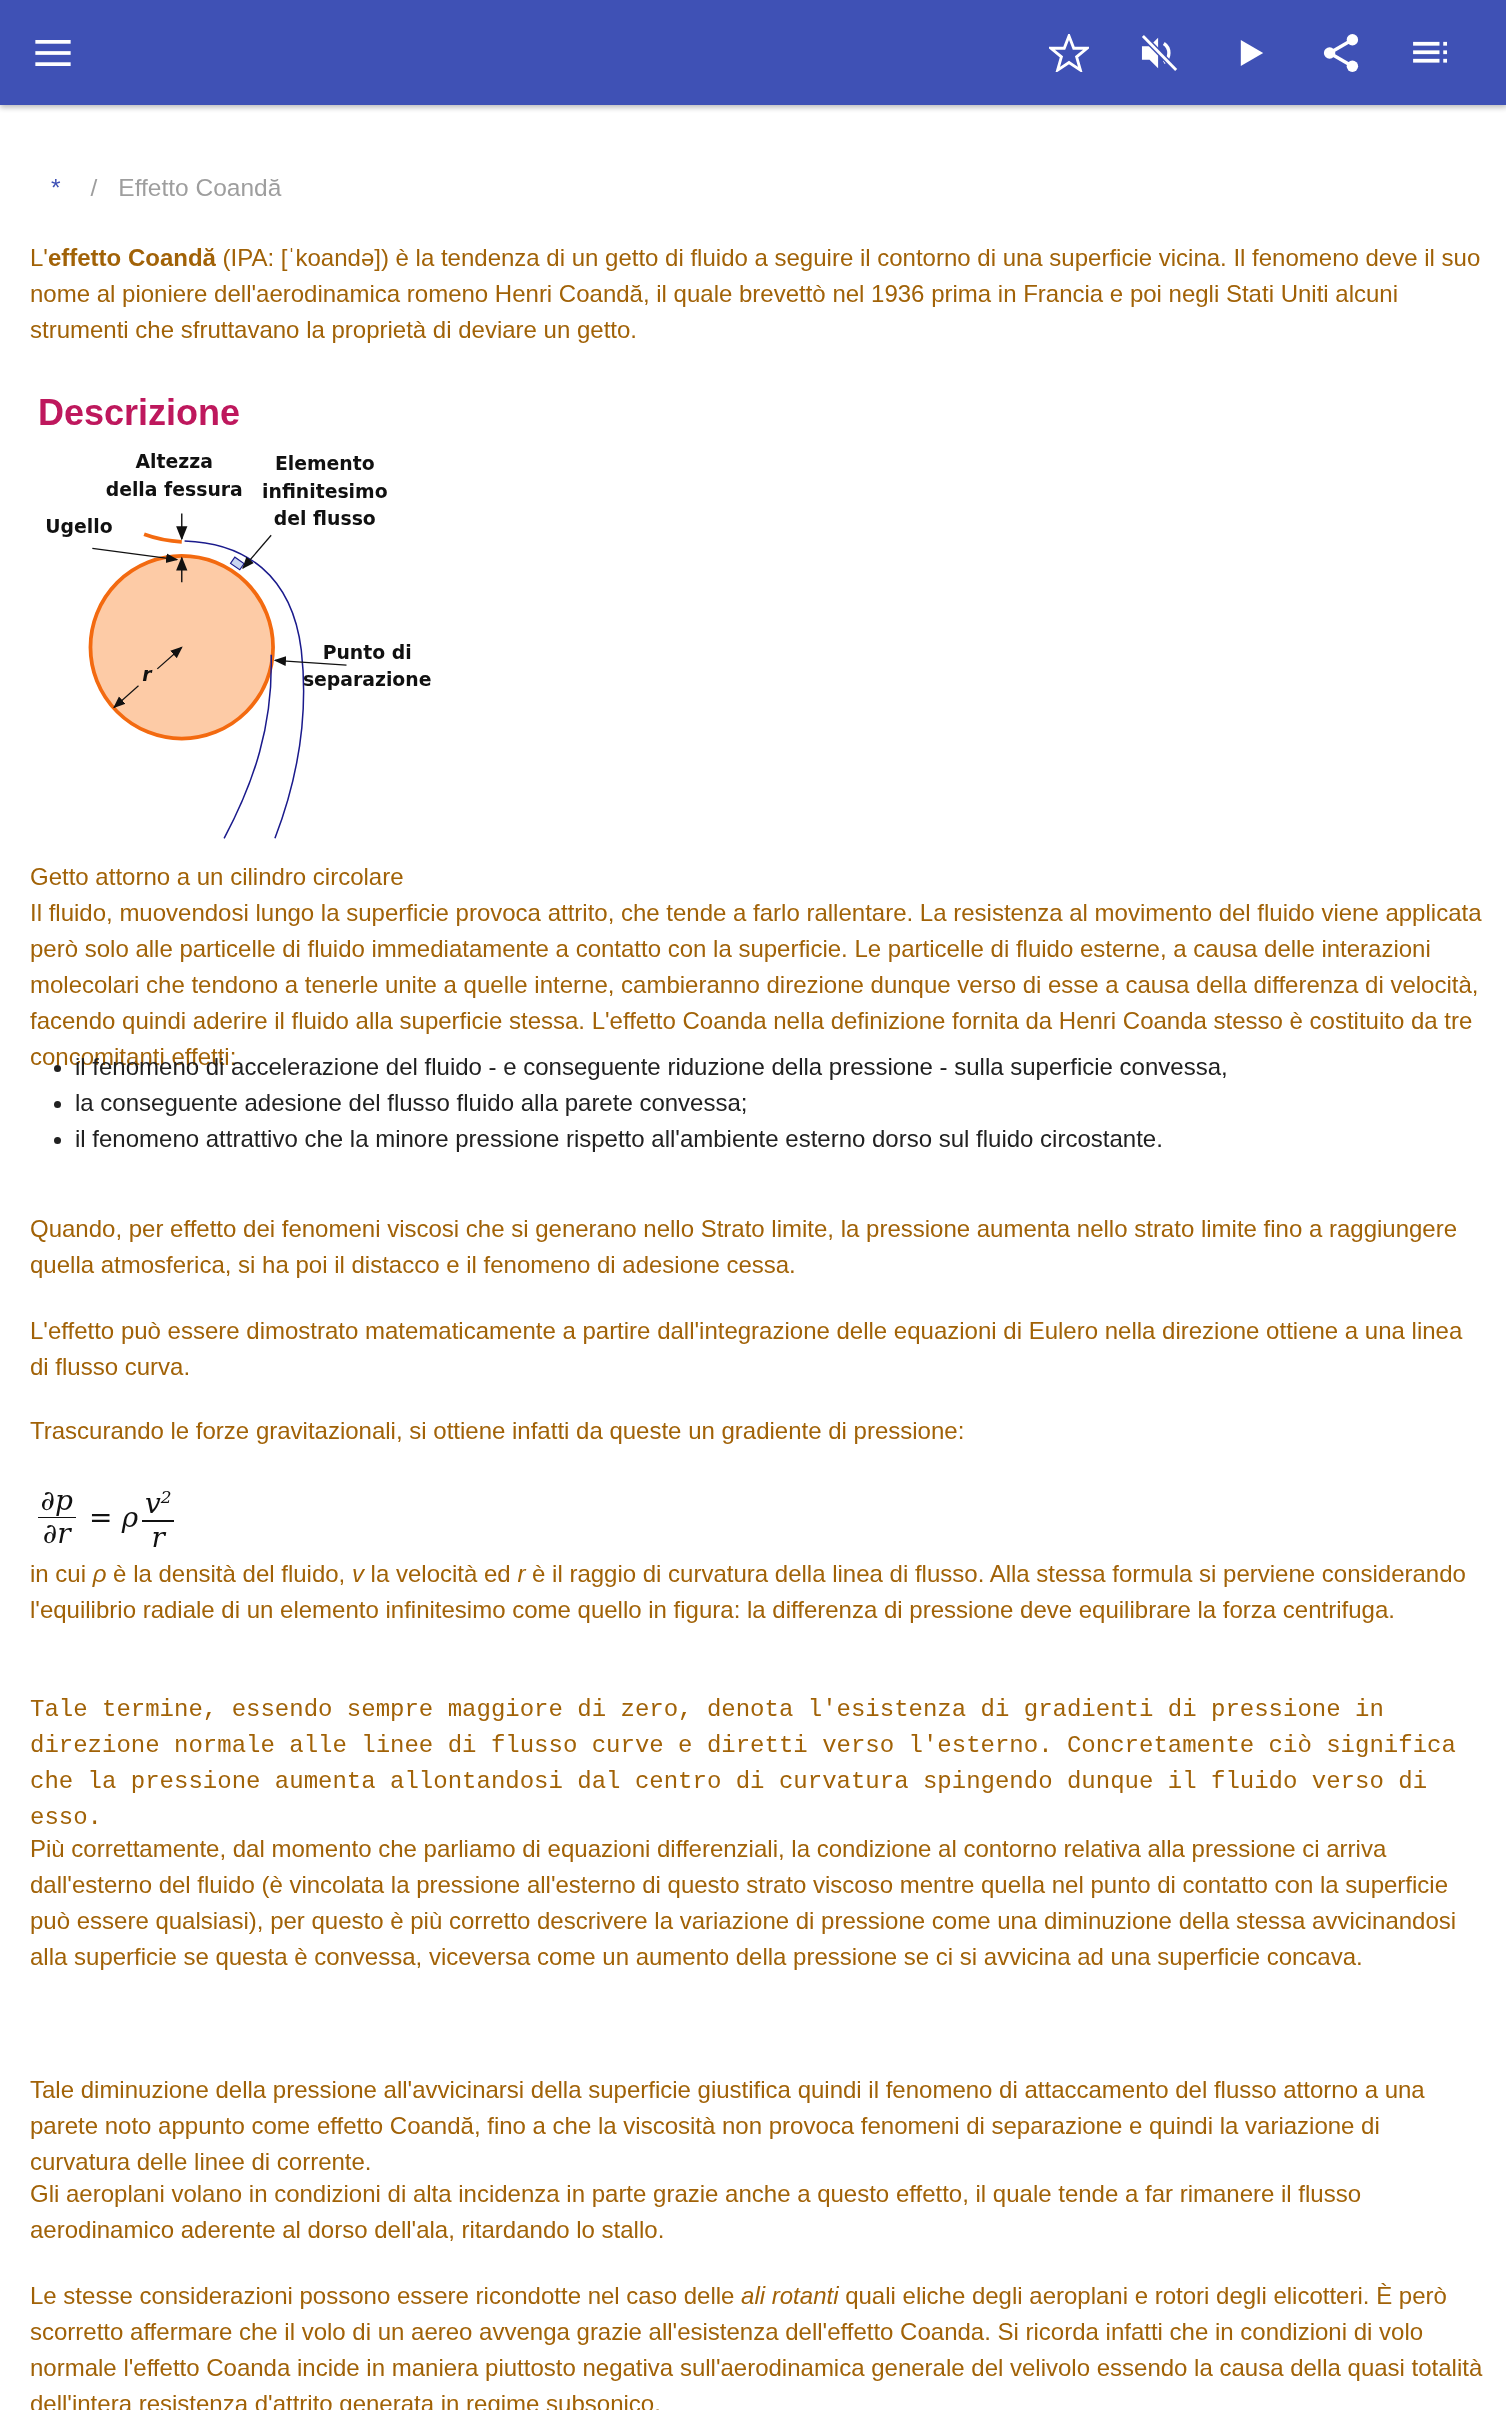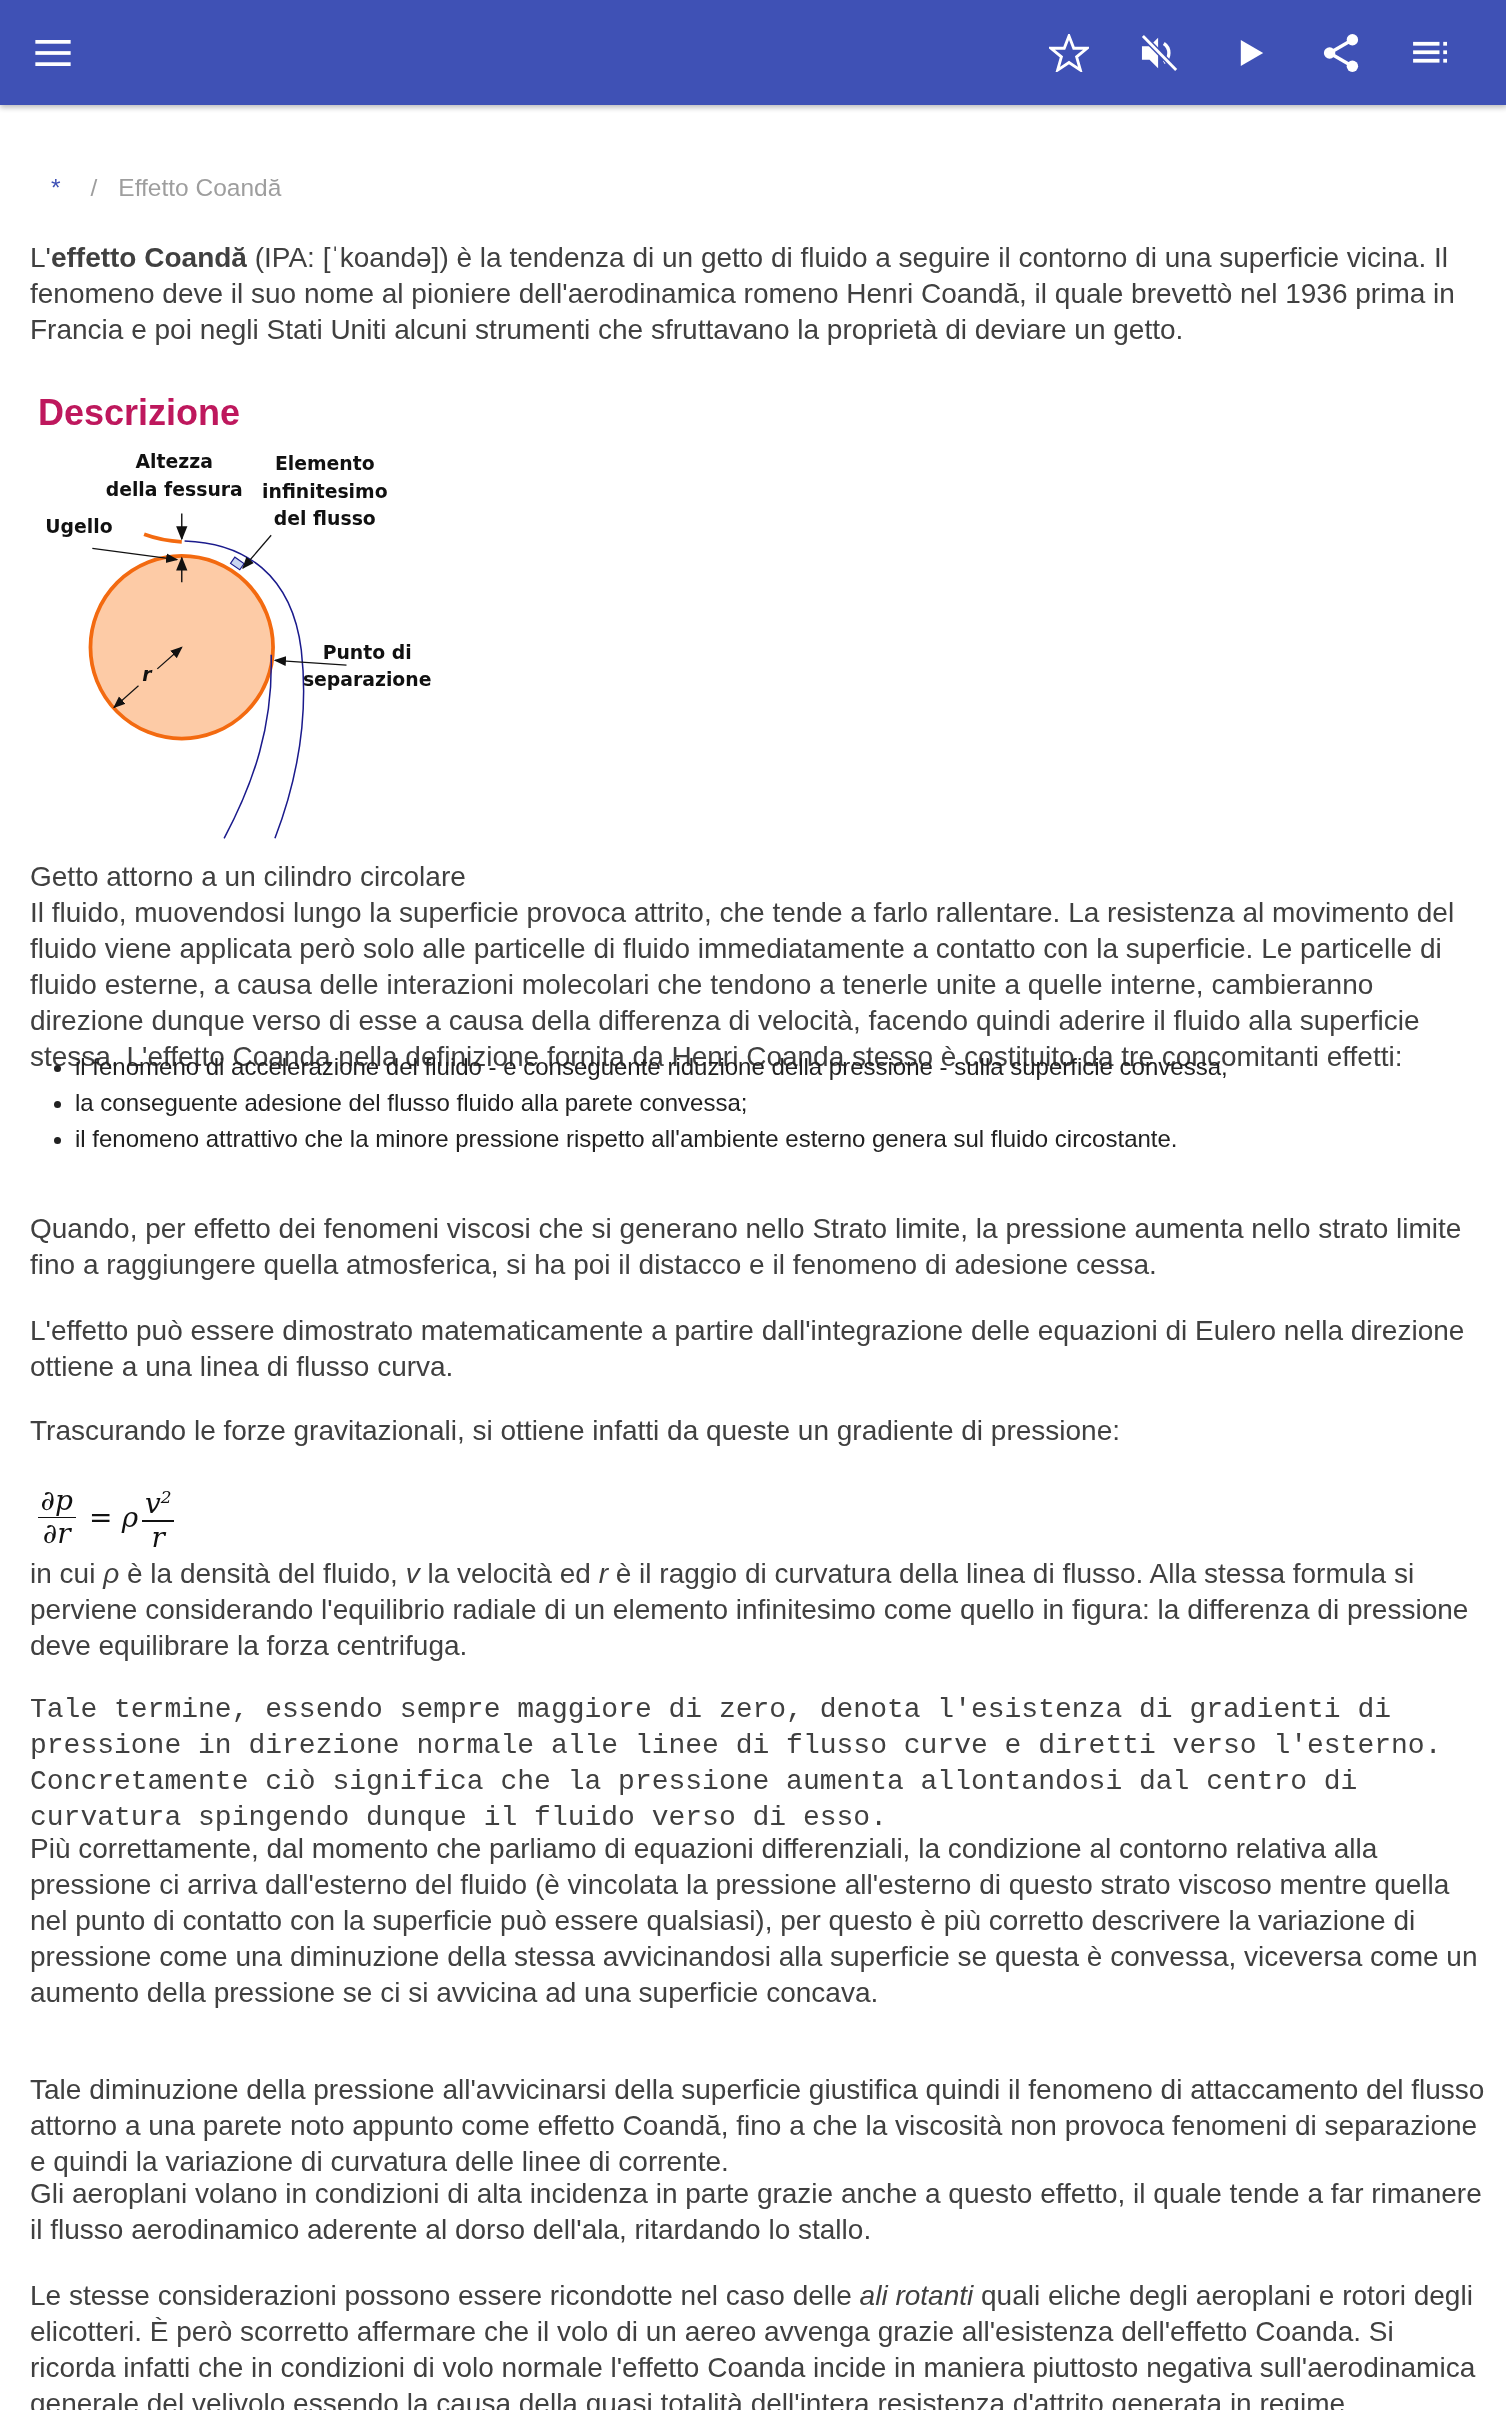--- a/index.html
+++ b/index.html
@@ -22,21 +22,21 @@
     .appbar svg { display: block; }
 
     .breadcrumb {
       position: absolute; left: 51px; top: 169px; height: 38px;
       font-size: 24.5px; display: flex; align-items: center; color: #9e9e9e;
     }
     .breadcrumb .home { color: #3F51B5; font-size: 24.5px; cursor: pointer; }
     .breadcrumb .sep { margin: 0 21px 0 30px; }
     .p {
       position: absolute; left: 30px; width: 1455px;
-      font-size: 28px; line-height: 36px; color: #404040;
+      font-size: 24px; line-height: 36px; color: #a16207;
       margin: 0;
     }
     .h2 {
       position: absolute; left: 30px; top: 384px;
       font-size: 36px; font-weight: bold; color: #be185d; margin: 8px;
     }
     .diagram { position: absolute; left: 0; top: 443px; width: 452px; height: 400px; }
     .diagram text {
       font-family: "DejaVu Sans", sans-serif; font-size: 20px; font-weight: bold; fill: #111;
     }
@@ -154,21 +154,21 @@
   <text x="151" y="253" style="font-style:italic;">r</text>
 </svg>
 
 <p class="p" style="top:859px;">Getto attorno a un cilindro circolare</p>
 
 <p class="p" style="top:895px;">Il fluido, muovendosi lungo la superficie provoca attrito, che tende a farlo rallentare. La resistenza al movimento del fluido viene applicata però solo alle particelle di fluido immediatamente a contatto con la superficie. Le particelle di fluido esterne, a causa delle interazioni molecolari che tendono a tenerle unite a quelle interne, cambieranno direzione dunque verso di esse a causa della differenza di velocità, facendo quindi aderire il fluido alla superficie stessa. L'effetto Coanda nella definizione fornita da Henri Coanda stesso è costituito da tre concomitanti effetti:</p>
 
 <ul class="bullets">
   <li>il fenomeno di accelerazione del fluido - e conseguente riduzione della pressione - sulla superficie convessa,</li>
   <li>la conseguente adesione del flusso fluido alla parete convessa;</li>
-  <li>il fenomeno attrattivo che la minore pressione rispetto all'ambiente esterno genera sul fluido circostante.</li>
+  <li>il fenomeno attrattivo che la minore pressione rispetto all'ambiente esterno dorso sul fluido circostante.</li>
 </ul>
 
 <p class="p" style="top:1211px;">Quando, per effetto dei fenomeni viscosi che si generano nello Strato limite, la pressione aumenta nello strato limite fino a raggiungere quella atmosferica, si ha poi il distacco e il fenomeno di adesione cessa.</p>
 <p class="p" style="top:1313px;">L'effetto può essere dimostrato matematicamente a partire dall'integrazione delle equazioni di Eulero nella direzione ottiene a una linea di flusso curva.</p>
 <p class="p" style="top:1413px;">Trascurando le forze gravitazionali, si ottiene infatti da queste un gradiente di pressione:</p>
 
 <div class="formula">
   <span class="frac">
     <span class="num">∂p</span>
     <span class="bar"></span>

